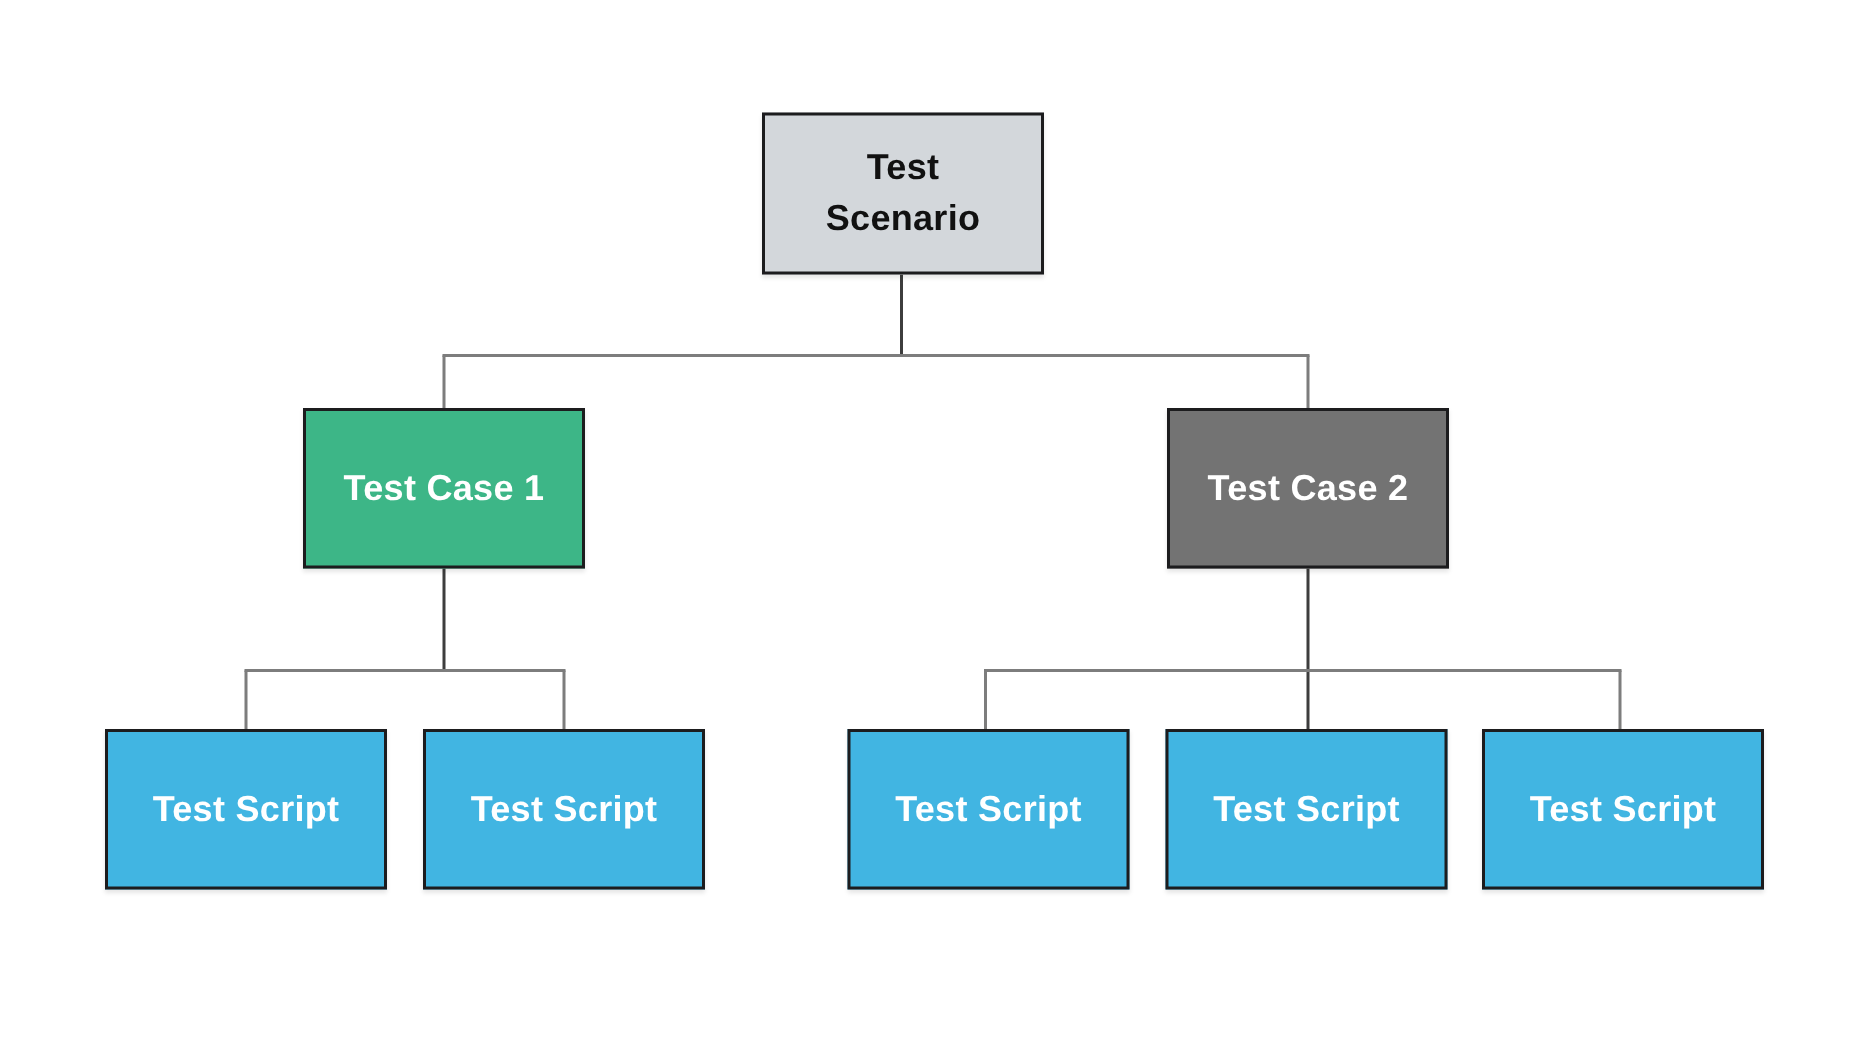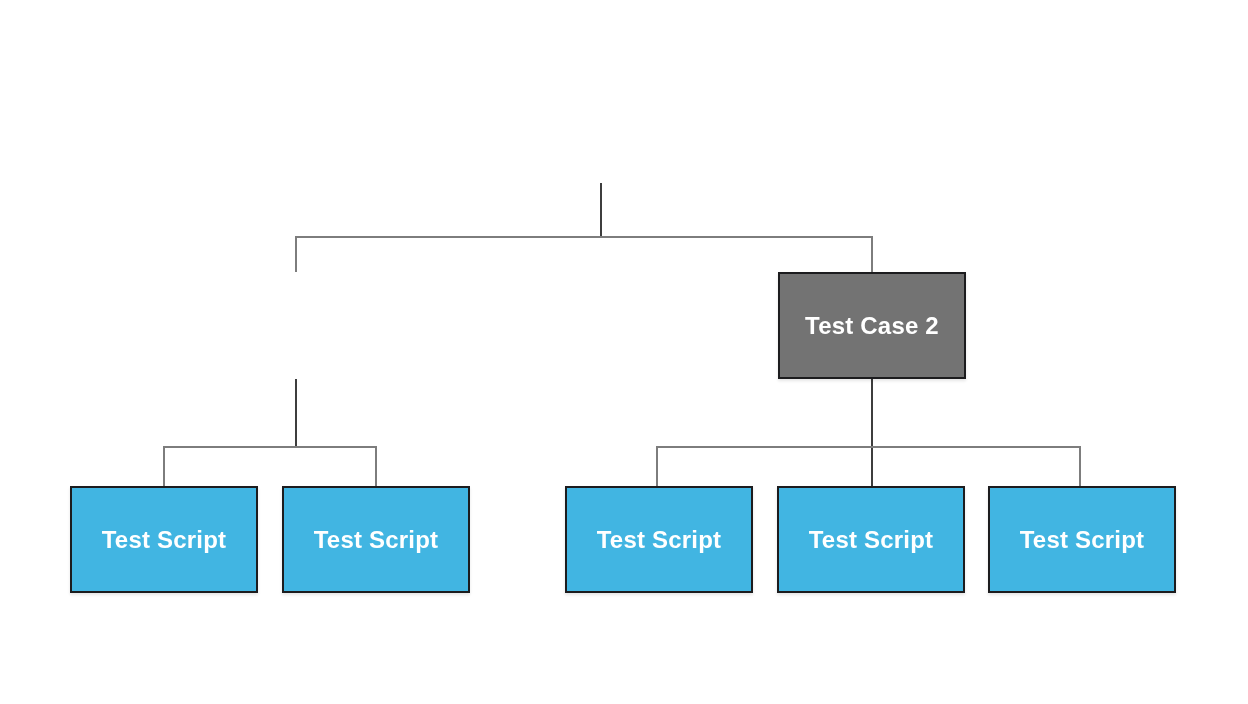--- a/index.html
+++ b/index.html
@@ -45,20 +45,26 @@
     <div class="edge" style="background: rgb(125, 125, 125); left: 295px; top: 237px; width: 2px; height: 35px;"></div>
     <div class="edge" style="background: rgb(125, 125, 125); left: 871px; top: 237px; width: 2px; height: 35px;"></div>
     <div class="edge" style="background: rgb(61, 61, 61); left: 295px; top: 379px; width: 2px; height: 68px;"></div>
     <div class="edge" style="background: rgb(125, 125, 125); left: 163px; top: 446px; width: 214px; height: 2px;"></div>
     <div class="edge" style="background: rgb(125, 125, 125); left: 163px; top: 447px; width: 2px; height: 39px;"></div>
     <div class="edge" style="background: rgb(125, 125, 125); left: 375px; top: 447px; width: 2px; height: 39px;"></div>
     <div class="edge" style="background: rgb(61, 61, 61); left: 871px; top: 379px; width: 2px; height: 107px;"></div>
     <div class="edge" style="background: rgb(125, 125, 125); left: 656px; top: 446px; width: 425px; height: 2px;"></div>
     <div class="edge" style="background: rgb(125, 125, 125); left: 656px; top: 447px; width: 2px; height: 39px;"></div>
     <div class="edge" style="background: rgb(125, 125, 125); left: 1079px; top: 447px; width: 2px; height: 39px;"></div>
+    <div class="node" style="left: 508px; top: 75px; width: 188px; height: 108px; background: rgb(211, 215, 219);">
+      <span class="label" style="color: rgb(17, 17, 17);">Test Scenario</span>
+    </div>
+    <div class="node" style="left: 202px; top: 272px; width: 188px; height: 107px; background: rgb(61, 182, 135);">
+      <span class="label" style="color: rgb(255, 255, 255);">Test Case 1</span>
+    </div>
     <div class="node" style="left: 778px; top: 272px; width: 188px; height: 107px; background: #737373;">
       <span class="label" style="color: rgb(255, 255, 255);">Test Case 2</span>
     </div>
     <div class="node" style="left: 70px; top: 486px; width: 188px; height: 107px; background: rgb(65, 181, 226);">
       <span class="label" style="color: rgb(255, 255, 255);">Test Script</span>
     </div>
     <div class="node" style="left: 282px; top: 486px; width: 188px; height: 107px; background: rgb(65, 181, 226);">
       <span class="label" style="color: rgb(255, 255, 255);">Test Script</span>
     </div>
     <div class="node" style="left: 565px; top: 486px; width: 188px; height: 107px; background: rgb(65, 181, 226);">

